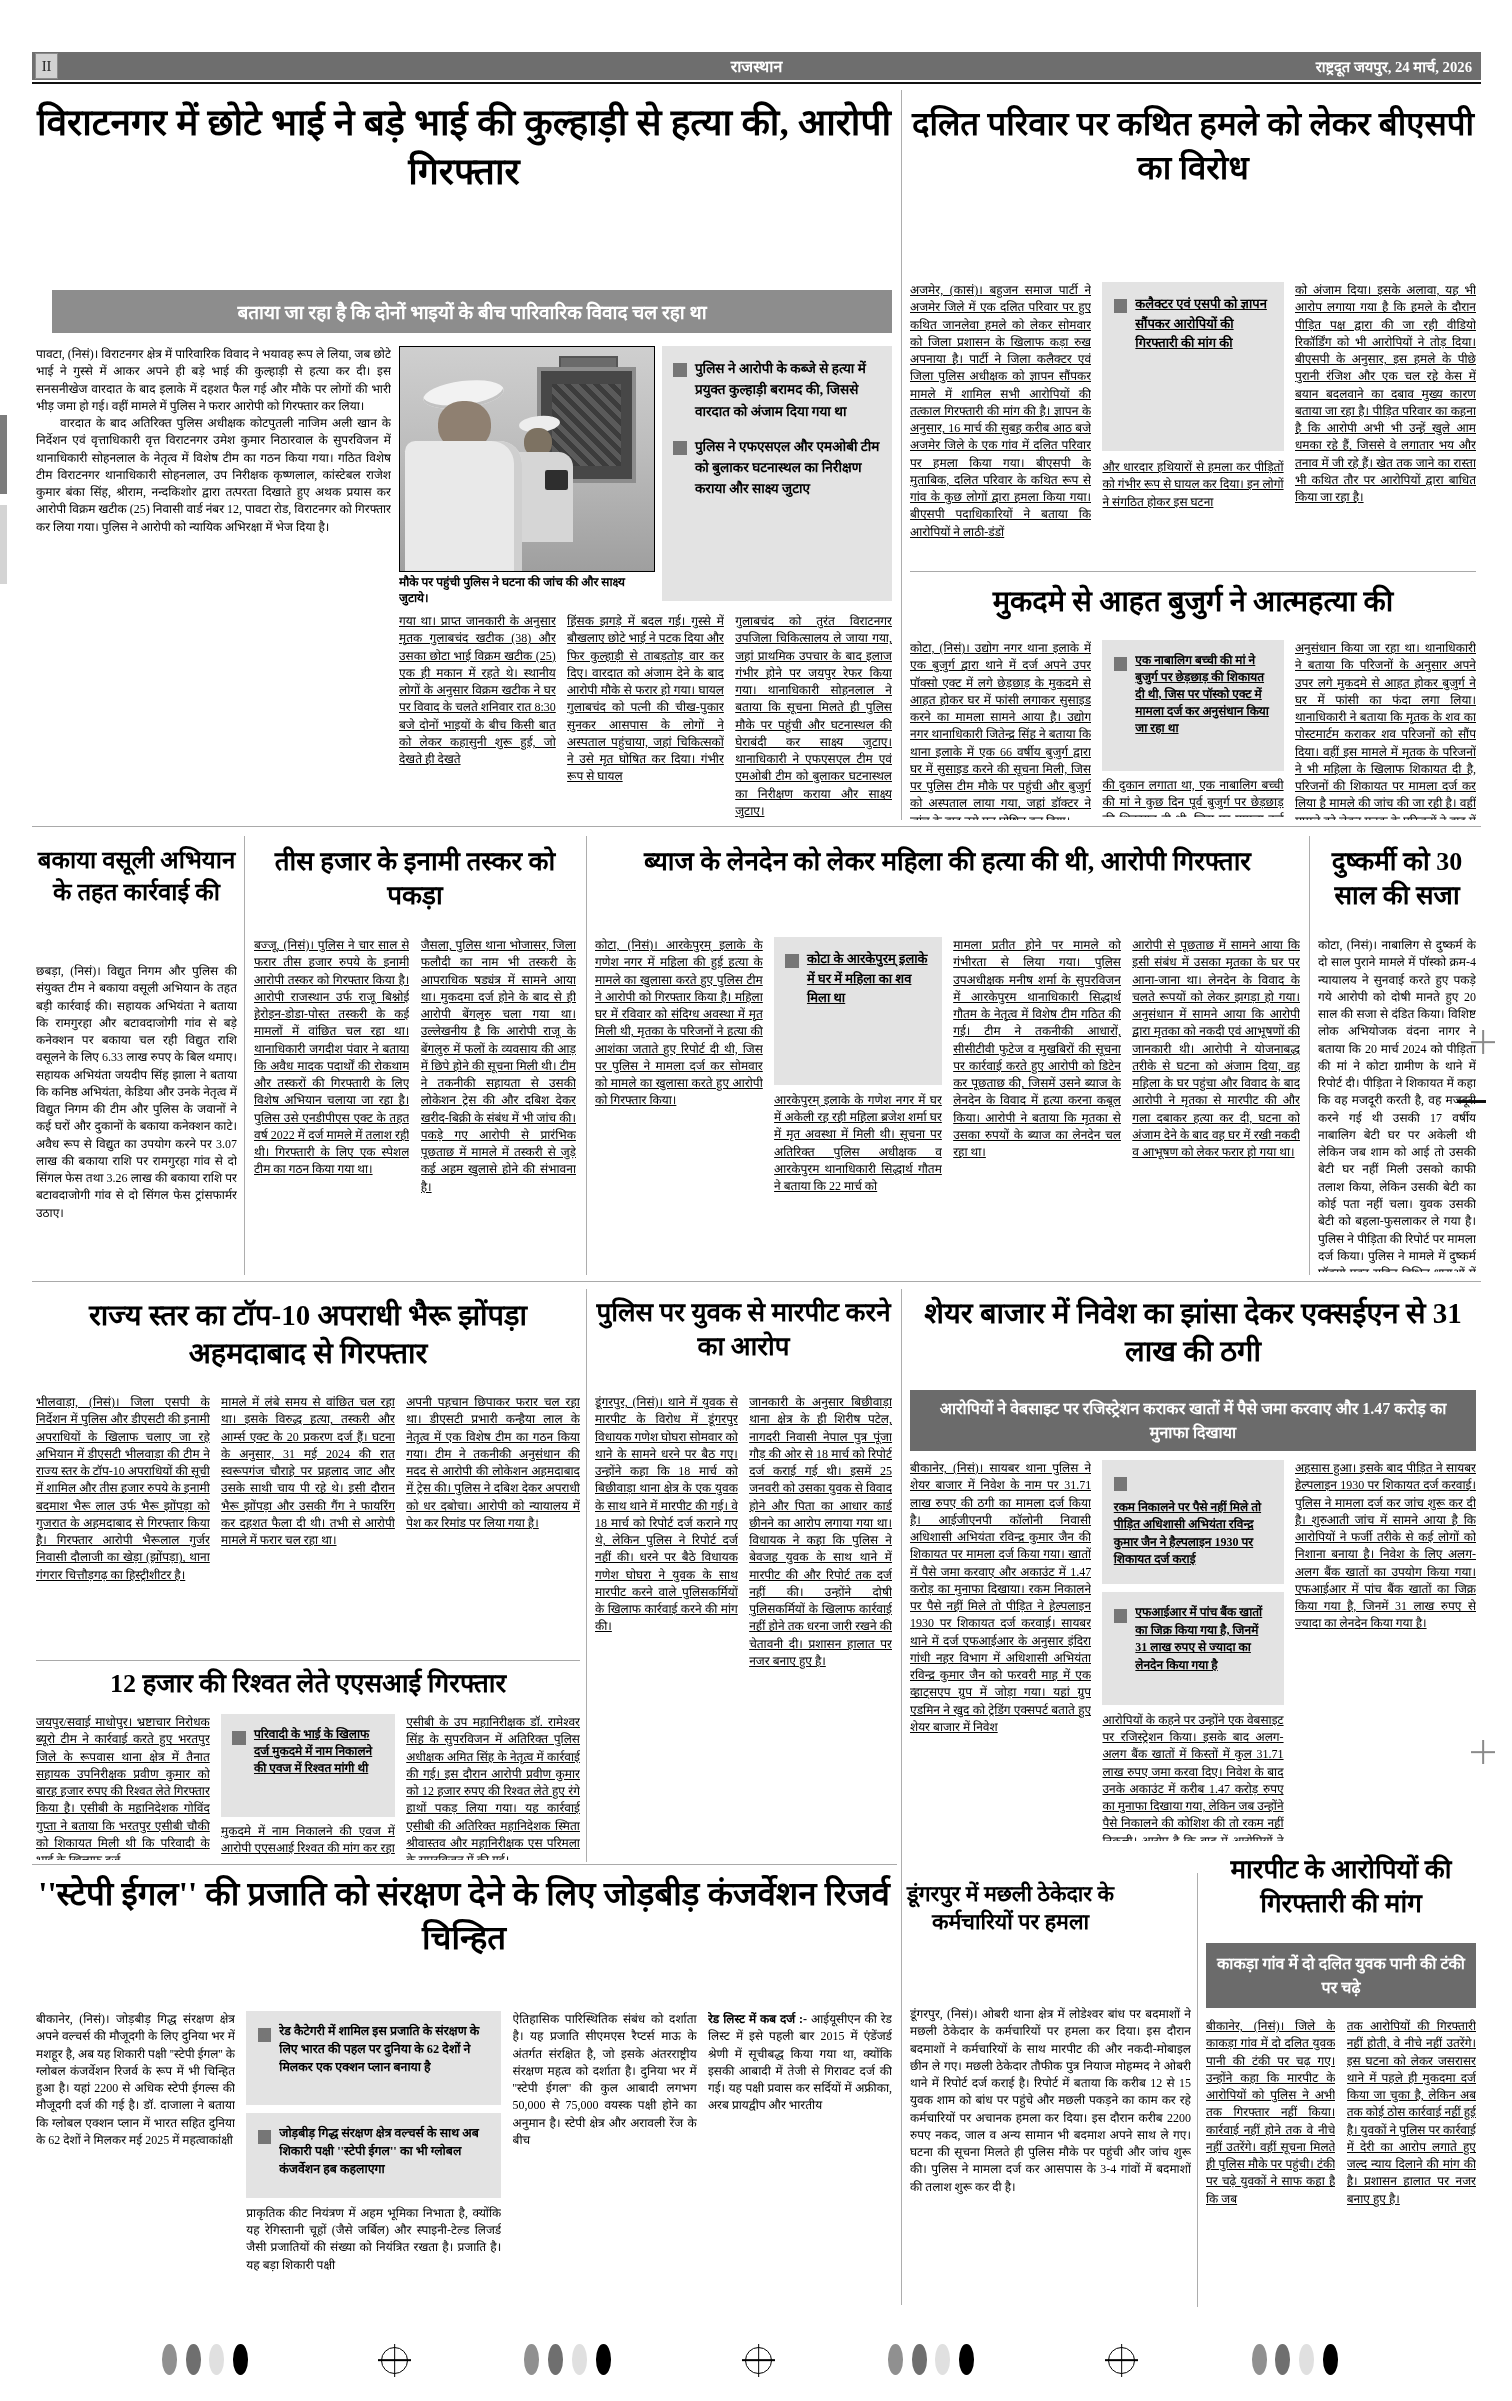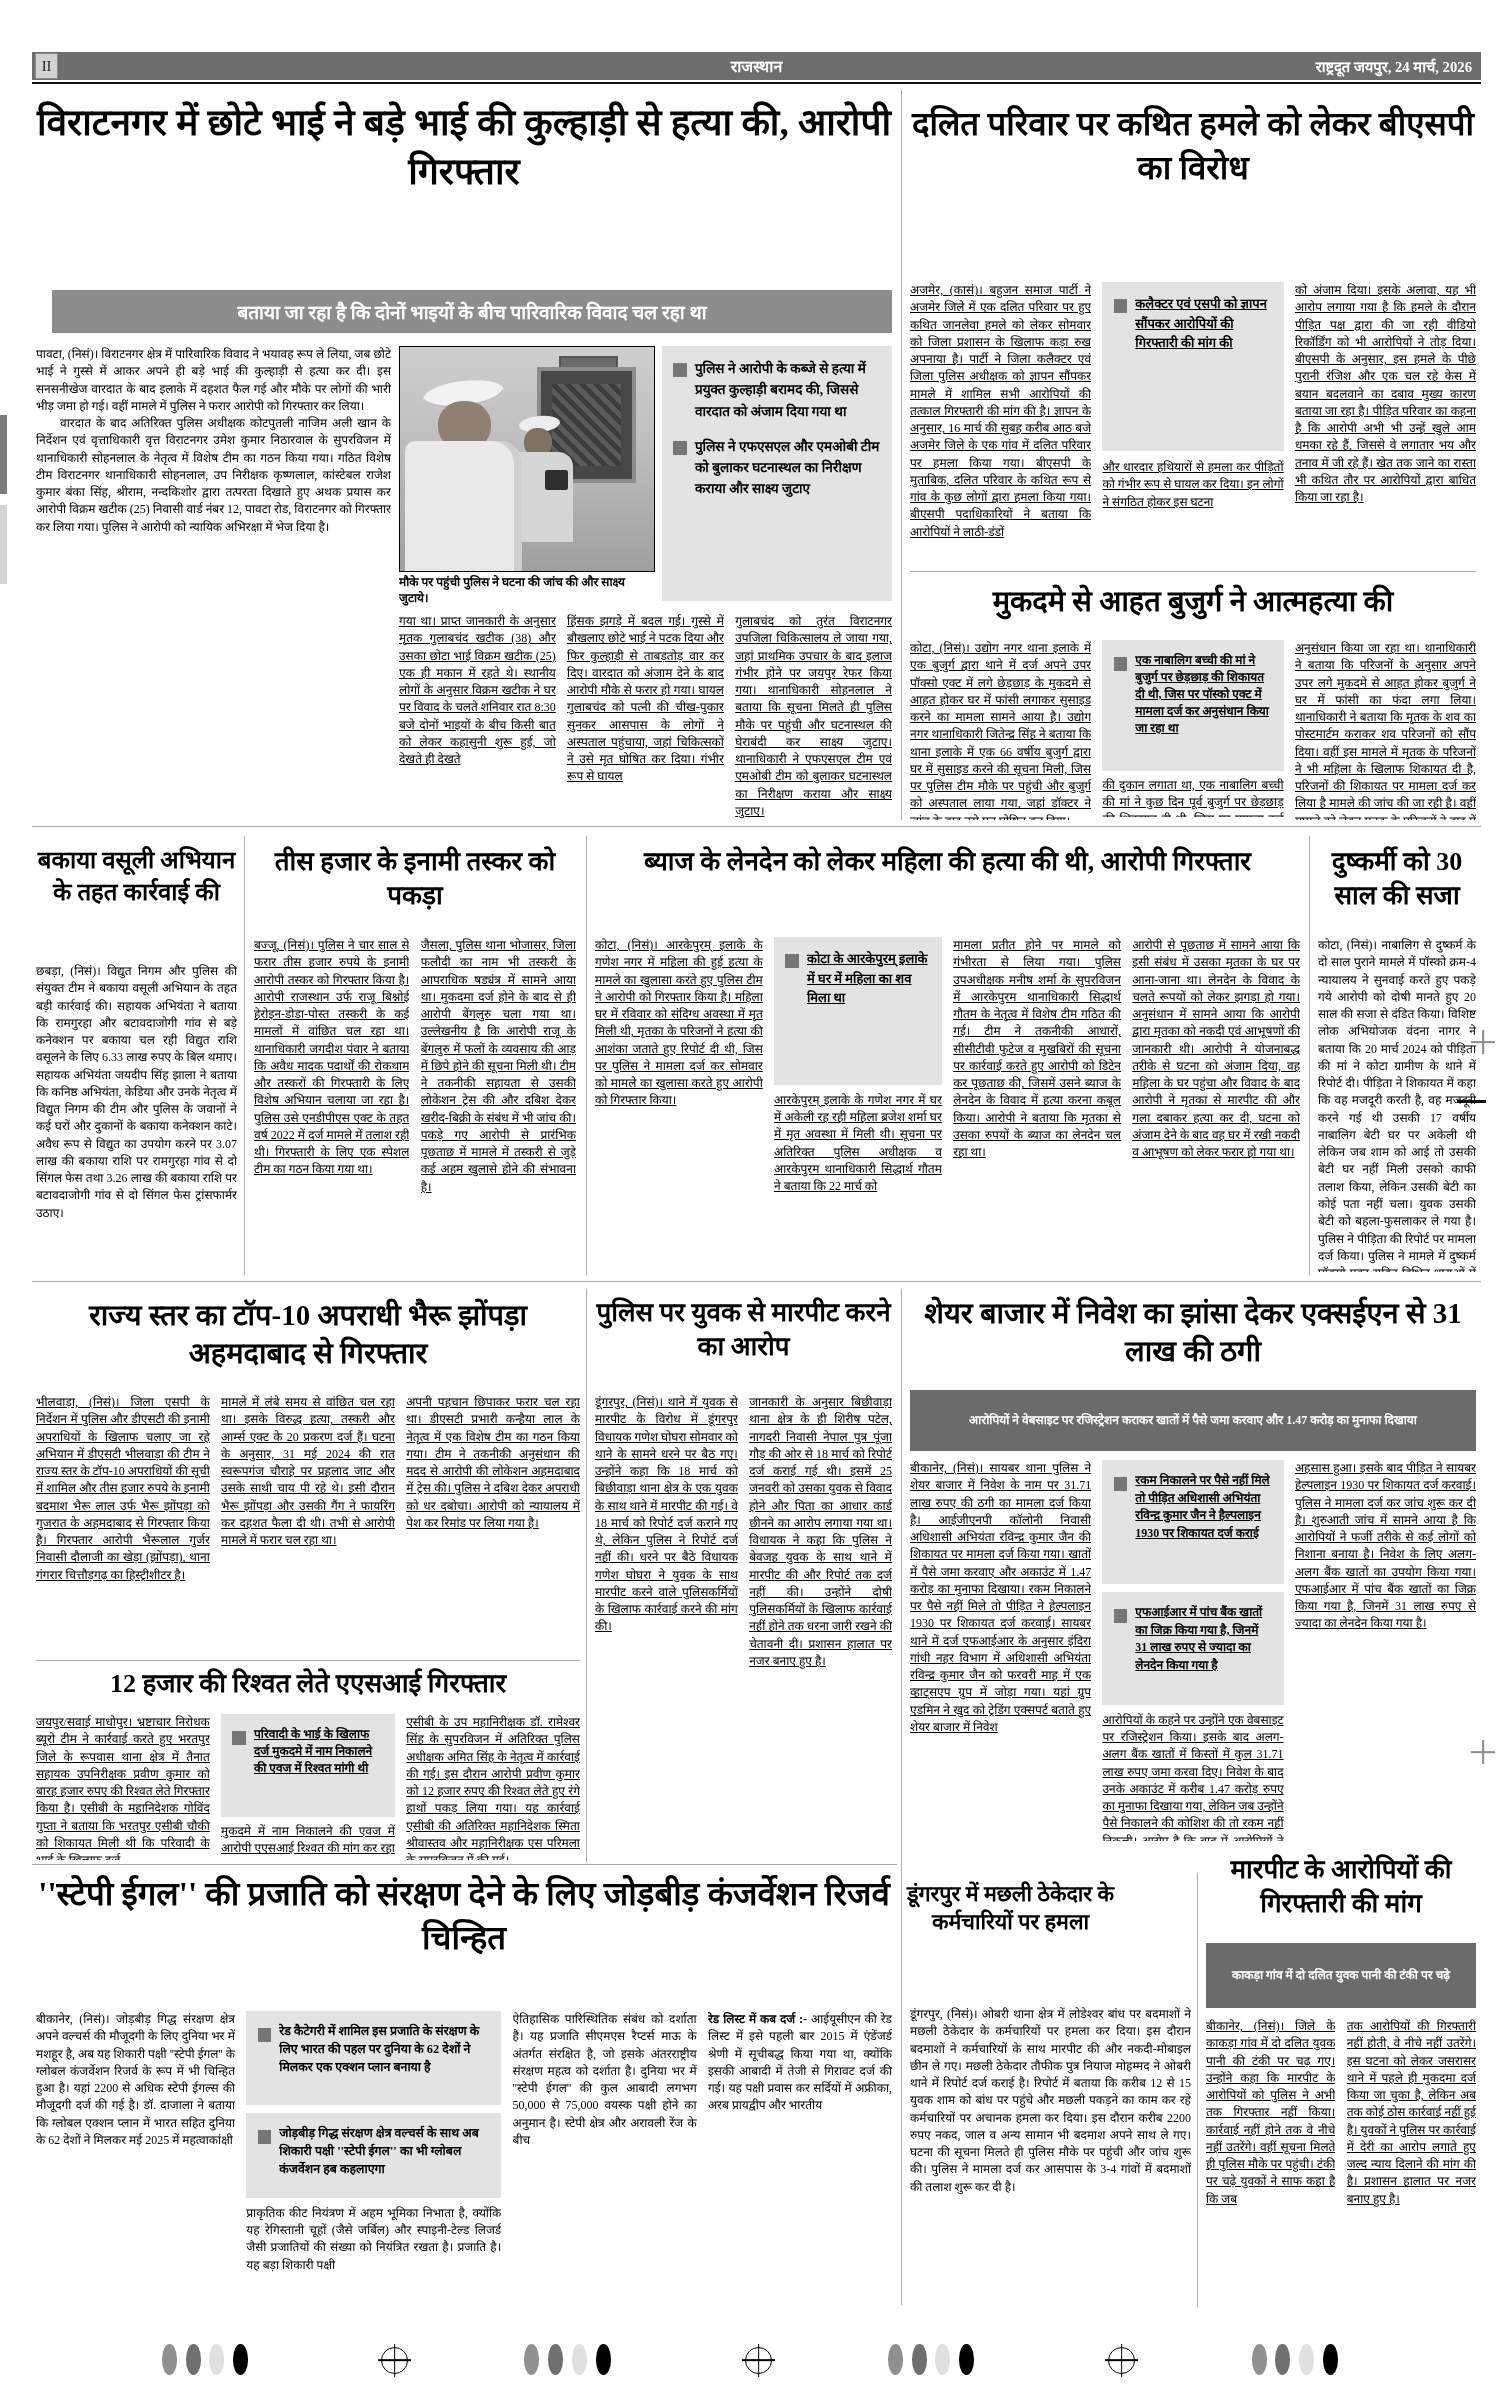--- a/index.html
+++ b/index.html
@@ -18,21 +18,21 @@
   .headline{font-weight:bold;text-align:center;line-height:1.32;letter-spacing:0;}
   .h-xxl{font-size:37px;}
   .h-xl{font-size:33px;}
   .h-lg{font-size:29px;}
   .h-md{font-size:26px;}
   .h-sm{font-size:24px;}
   .h-xs{font-size:21.5px;}
   
   .bar{color:#fff;font-weight:bold;text-align:center;display:flex;align-items:center;justify-content:center;}
   .bar-light{background:#8d8d8d;font-size:19px;}
-  .bar-dark{background:#6b6b6b;font-size:12px;line-height:1.45;padding:3.4px 10.2px;box-sizing:border-box;}
+  .bar-dark{background:#6b6b6b;font-size:16px;line-height:1.45;padding:3.4px 10.2px;box-sizing:border-box;}
   
   .body-text{font-size:12px;line-height:1.44;text-align:justify;overflow:hidden;}
   .body-text p{margin:0 0 0 0;}
   .body-text p + p{text-indent:2em;}
   .cols{display:flex;gap:11.3px;overflow:hidden;text-decoration:underline;}
   .col{flex:1;min-width:0;}
   
   .pq{background:#e3e3e3;padding:12.4px 11.3px;display:flex;gap:8px;box-sizing:border-box;overflow:hidden;}
   .pq .sq{width:13.6px;height:13.6px;background:#767676;flex:none;margin-top:5.1px;}
   .pq .pq-text{font-weight:bold;font-size:14px;line-height:1.55;}
@@ -192,21 +192,21 @@
     <div class="col body-text">डूंगरपुर, (निसं)। थाने में युवक से मारपीट के विरोध में डूंगरपुर विधायक गणेश घोघरा सोमवार को थाने के सामने धरने पर बैठ गए। उन्होंने कहा कि 18 मार्च को बिछीवाड़ा थाना क्षेत्र के एक युवक के साथ थाने में मारपीट की गई। वे 18 मार्च को रिपोर्ट दर्ज कराने गए थे, लेकिन पुलिस ने रिपोर्ट दर्ज नहीं की। धरने पर बैठे विधायक गणेश घोघरा ने युवक के साथ मारपीट करने वाले पुलिसकर्मियों के खिलाफ कार्रवाई करने की मांग की।</div>
     <div class="col body-text">जानकारी के अनुसार बिछीवाड़ा थाना क्षेत्र के ही शिरीष पटेल, नागदरी निवासी नेपाल पुत्र पूंजा गौड़ की ओर से 18 मार्च को रिपोर्ट दर्ज कराई गई थी। इसमें 25 जनवरी को उसका युवक से विवाद होने और पिता का आधार कार्ड छीनने का आरोप लगाया गया था। विधायक ने कहा कि पुलिस ने बेवजह युवक के साथ थाने में मारपीट की और रिपोर्ट तक दर्ज नहीं की। उन्होंने दोषी पुलिसकर्मियों के खिलाफ कार्रवाई नहीं होने तक धरना जारी रखने की चेतावनी दी। प्रशासन हालात पर नजर बनाए हुए है।</div>
   </div>
   <div class="abs vline" style="left:901px;top:1289px;height:1016px;"></div>
 
   <div class="abs headline h-lg" style="left:910px;top:1294px;width:566px;height:89px;overflow:hidden;">शेयर बाजार में निवेश का झांसा देकर एक्सईएन से 31 लाख की ठगी</div>
   <div class="abs bar bar-dark" style="left:910px;top:1390px;width:566px;height:61px;">आरोपियों ने वेबसाइट पर रजिस्ट्रेशन कराकर खातों में पैसे जमा करवाए और 1.47 करोड़ का मुनाफा दिखाया</div>
   <div class="abs cols" style="left:910px;top:1460px;width:566px;height:388px;">
     <div class="col body-text">बीकानेर, (निसं)। सायबर थाना पुलिस ने शेयर बाजार में निवेश के नाम पर 31.71 लाख रुपए की ठगी का मामला दर्ज किया है। आईजीएनपी कॉलोनी निवासी अधिशासी अभियंता रविन्द्र कुमार जैन की शिकायत पर मामला दर्ज किया गया। खातों में पैसे जमा करवाए और अकाउंट में 1.47 करोड़ का मुनाफा दिखाया। रकम निकालने पर पैसे नहीं मिले तो पीड़ित ने हेल्पलाइन 1930 पर शिकायत दर्ज करवाई। सायबर थाने में दर्ज एफआईआर के अनुसार इंदिरा गांधी नहर विभाग में अधिशासी अभियंता रविन्द्र कुमार जैन को फरवरी माह में एक व्हाट्सएप ग्रुप में जोड़ा गया। यहां ग्रुप एडमिन ने खुद को ट्रेडिंग एक्सपर्ट बताते हुए शेयर बाजार में निवेश</div>
     <div class="col">
-      <div class="pq pq-sm" style="height:124px;margin-bottom:8px;">
+      <div class="pq pq-sm" style="height:124px;margin-bottom:8px;flex-direction:column;">
         <span class="sq"></span>
         <span class="pq-text" style="font-size:12px;line-height:1.45;">रकम निकालने पर पैसे नहीं मिले तो पीड़ित अधिशासी अभियंता रविन्द्र कुमार जैन ने हैल्पलाइन 1930 पर शिकायत दर्ज कराई</span>
       </div>
       <div class="pq pq-sm" style="height:113px;margin-bottom:6.8px;">
         <span class="sq"></span>
         <span class="pq-text" style="font-size:12px;line-height:1.45;">एफआईआर में पांच बैंक खातों का जिक्र किया गया है, जिनमें 31 लाख रुपए से ज्यादा का लेनदेन किया गया है</span>
       </div>
       <div class="body-text" style="height:129px;">आरोपियों के कहने पर उन्होंने एक वेबसाइट पर रजिस्ट्रेशन किया। इसके बाद अलग-अलग बैंक खातों में किस्तों में कुल 31.71 लाख रुपए जमा करवा दिए। निवेश के बाद उनके अकाउंट में करीब 1.47 करोड़ रुपए का मुनाफा दिखाया गया, लेकिन जब उन्होंने पैसे निकालने की कोशिश की तो रकम नहीं निकली। आरोप है कि बाद में आरोपियों ने एसटीसीजी टैक्स के नाम पर करीब 23 लाख रुपए और जमा करवाने की मांग की।</div>
     </div>
     <div class="col body-text">अहसास हुआ। इसके बाद पीड़ित ने सायबर हेल्पलाइन 1930 पर शिकायत दर्ज करवाई। पुलिस ने मामला दर्ज कर जांच शुरू कर दी है। शुरुआती जांच में सामने आया है कि आरोपियों ने फर्जी तरीके से कई लोगों को निशाना बनाया है। निवेश के लिए अलग-अलग बैंक खातों का उपयोग किया गया। एफआईआर में पांच बैंक खातों का जिक्र किया गया है, जिनमें 31 लाख रुपए से ज्यादा का लेनदेन किया गया है।</div>

